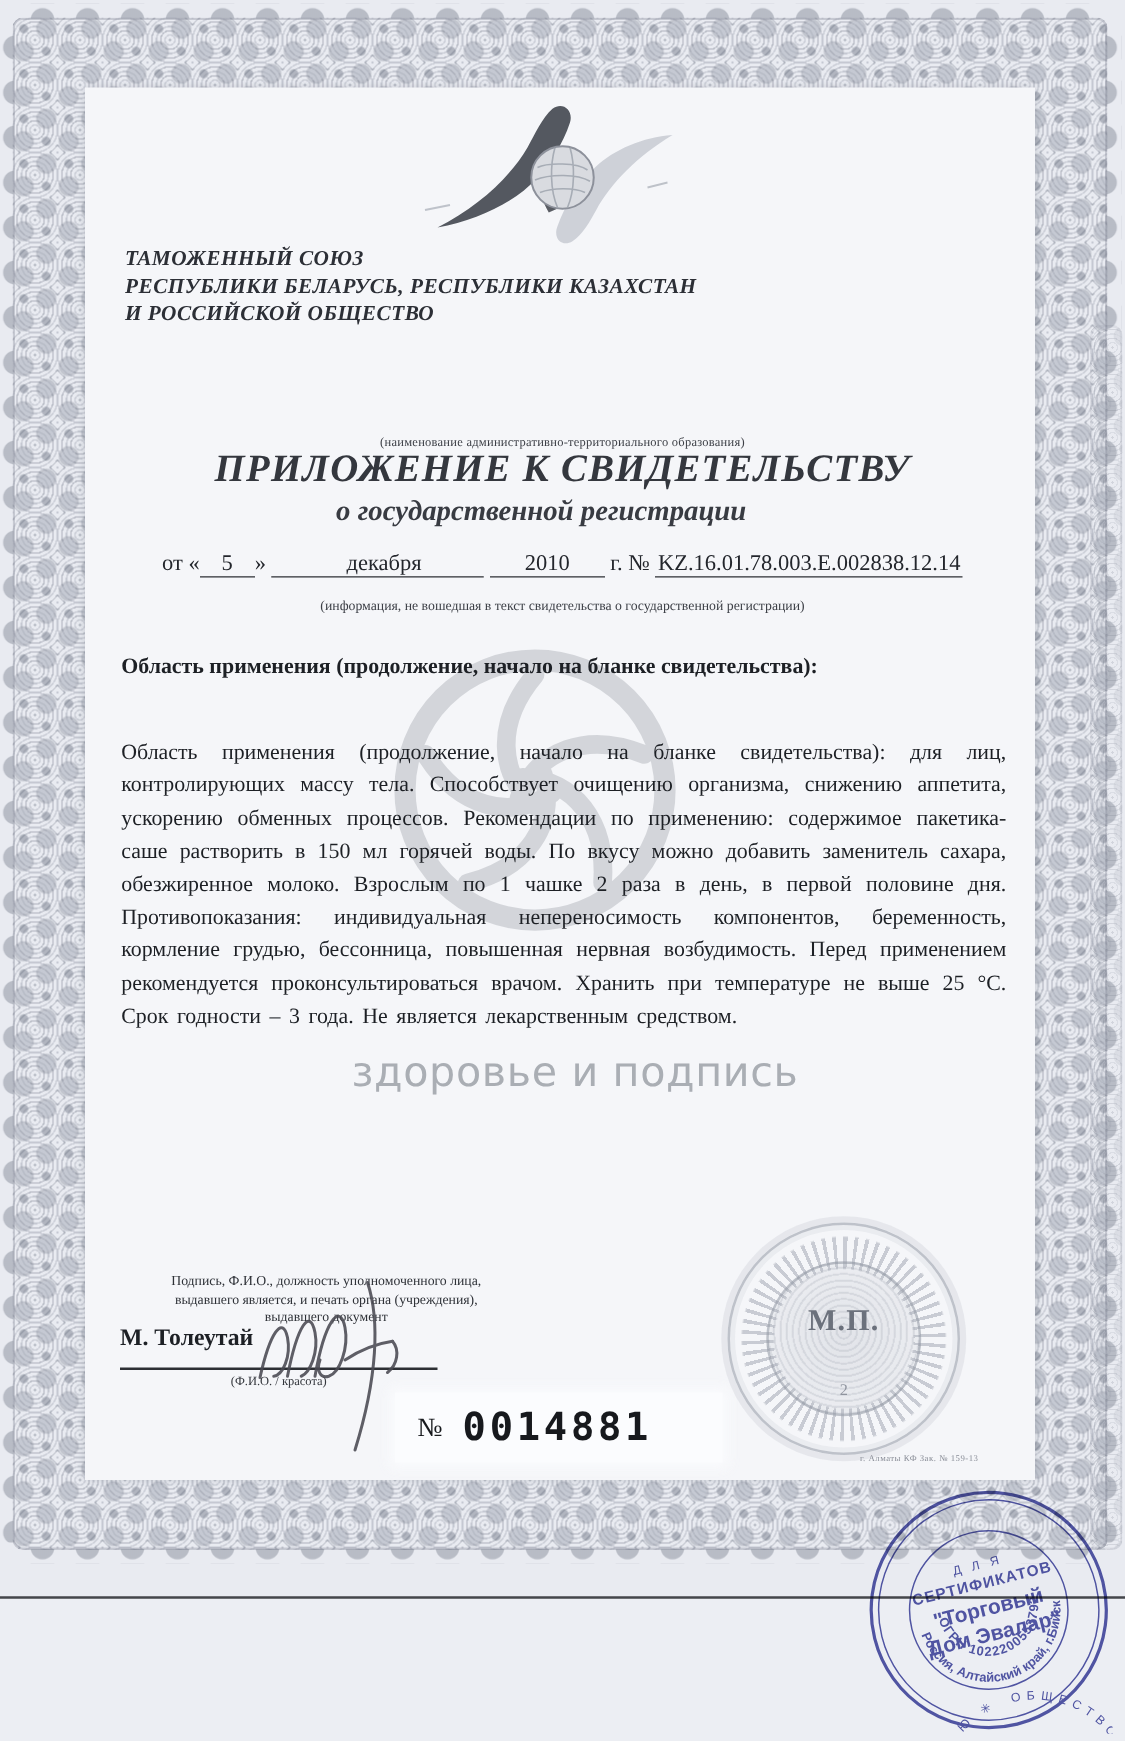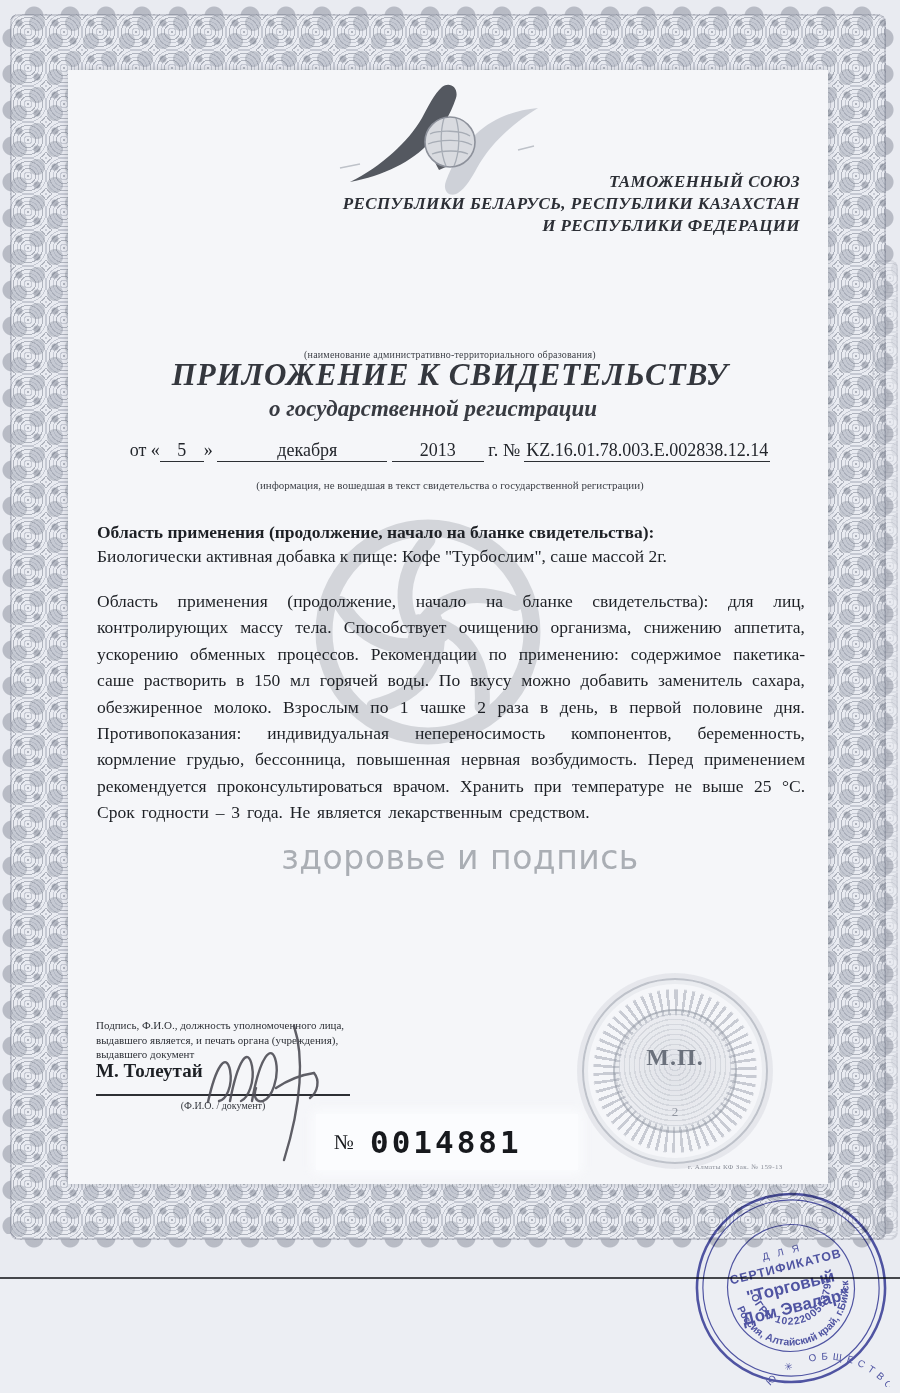--- a/index.html
+++ b/index.html
@@ -31,21 +31,21 @@
   .scallop.right{top:6px;bottom:6px;right:-11px;width:12px;
     background:radial-gradient(circle 11px at -1px 18px, rgba(128,134,148,.55) 0 9px, transparent 10px);background-size:12px 36px;}
   .panel{
     position:absolute;left:58px;top:56px;right:58px;bottom:56px;
     background:#f5f6f9;box-shadow:0 0 7px rgba(90,96,112,.28);
   }
   .edge-strip{position:absolute;left:872px;top:260px;width:26px;height:980px;opacity:.4;}
 
   
   .emblem{position:absolute;left:338px;top:84px;width:212px;height:112px;}
-  .org-lines{position:absolute;left:100px;top:171px;width:700px;text-align:right;
+  .org-lines{position:absolute;left:100px;top:196px;width:700px;text-align:left;
     font-weight:bold;font-style:italic;font-size:17px;line-height:22px;color:#2c2f36;letter-spacing:.4px;}
 
   .caption-s{position:absolute;left:100px;width:700px;text-align:center;color:#3c3f46;}
   .cap1{top:349px;font-size:10px;letter-spacing:.2px;}
   .cap2{top:479px;font-size:11px;}
 
   .doc-title{position:absolute;left:60px;top:357px;width:780px;text-align:center;
     font-weight:bold;font-style:italic;font-size:31px;letter-spacing:1px;color:#34373e;}
   .doc-subtitle{position:absolute;left:43px;top:396px;width:780px;text-align:center;
     font-weight:bold;font-style:italic;font-size:23px;color:#383b42;}
@@ -66,21 +66,21 @@
 
   
   .wm-logo{position:absolute;left:298px;top:502px;width:260px;height:260px;opacity:.30;}
   .wm-text{position:absolute;left:110px;top:722px;width:700px;text-align:center;
     font-family:"DejaVu Sans",sans-serif;font-weight:bold;font-size:106px;letter-spacing:-3px;
     color:#8e939b;opacity:.62;}
   .wm-tag{position:absolute;left:110px;top:838px;width:700px;text-align:center;
     font-family:"DejaVu Sans",sans-serif;font-size:33px;letter-spacing:.5px;color:#9da2a9;opacity:.85;}
 
   
-  .sig-cap{position:absolute;left:96px;top:1018px;width:330px;font-size:11px;line-height:14.5px;color:#2e3137;}
+  .sig-cap{position:absolute;left:96px;top:1018px;width:330px;font-size:11px;line-height:14.5px;color:#2e3137;text-align:center;}
   .sig-name{position:absolute;left:96px;top:1060px;font-size:19px;font-weight:bold;color:#1d2025;}
   .sig-rule{position:absolute;left:96px;top:1094px;width:254px;height:1.5px;background:#2d2f34;}
   .sig-under{position:absolute;left:96px;top:1100px;width:254px;text-align:center;font-size:10px;color:#33363c;}
   .sig-svg{position:absolute;left:196px;top:1018px;width:170px;height:150px;}
 
   
   .num-patch{position:absolute;left:316px;top:1114px;width:262px;height:56px;background:#fbfcfe;
     box-shadow:0 0 10px 4px rgba(251,252,254,.9);display:flex;align-items:center;}
   .num-label{font-size:21px;margin-left:18px;color:#17191d;}
   .num-value{font-family:"DejaVu Sans Mono",monospace;font-weight:bold;font-size:31px;
@@ -131,31 +131,31 @@
     <path d="M92 55 C96 66 101 74 110 82 L101 86 C95 75 92 65 89 58 Z" fill="#3e424a" opacity="0.85"></path>
     <path d="M200 24 C172 41 151 62 139 84 C134 93 128 104 120 109 C112 114 104 107 108 97 C114 80 124 64 138 50 C154 35 176 26 200 24 Z" fill="#c7cad2" opacity="0.85"></path>
     <circle cx="112" cy="58" r="25" fill="#d9dbe0" stroke="#8d919b" stroke-width="1.6"></circle>
     <path d="M92 50 C100 46 124 46 132 52 M90 60 C102 55 124 55 134 61 M94 70 C104 66 122 66 130 70 M106 34 C102 48 102 68 108 82 M118 34 C122 48 122 68 116 82" stroke="#9aa0aa" stroke-width="1.3" fill="none" opacity="0.8"></path>
     <path d="M2 84 L22 80 M180 66 L196 62" stroke="#9aa0aa" stroke-width="1.5" opacity="0.6"></path>
   </svg>
 
   <div class="org-lines">
     <div>ТАМОЖЕННЫЙ СОЮЗ</div>
     <div>РЕСПУБЛИКИ БЕЛАРУСЬ, РЕСПУБЛИКИ КАЗАХСТАН</div>
-    <div>И РЕСПУБЛИКИ ФЕДЕРАЦИИ</div>
+    <div>И РОССИЙСКОЙ ОБЩЕСТВО</div>
   </div>
 
   <div class="caption-s cap1">(наименование административно-территориального образования)</div>
   <div class="doc-title">ПРИЛОЖЕНИЕ К СВИДЕТЕЛЬСТВУ</div>
   <div class="doc-subtitle">о государственной регистрации</div>
 
   <div class="date-line">
     <span>от «</span><span class="u u-day">5</span><span>»</span>
     <span class="u u-month">декабря</span>
-    <span class="u u-year">2013</span>
+    <span class="u u-year">2010</span>
     <span>г.</span>
     <span>№</span>
     <span class="u u-num">KZ.16.01.78.003.Е.002838.12.14</span>
   </div>
   <div class="caption-s cap2">(информация, не вошедшая в текст свидетельства о государственной регистрации)</div>
 
   <svg class="wm-logo" viewBox="0 0 260 260">
     <g stroke="#878c95" fill="none" stroke-linecap="round">
       <circle cx="130" cy="130" r="104" stroke-width="17"></circle>
       <g transform="translate(130,130)">
@@ -163,34 +163,33 @@
         <path d="M0,-92 C-32,-54 -30,-12 2,14" stroke-width="15" transform="rotate(72)"></path>
         <path d="M0,-92 C-32,-54 -30,-12 2,14" stroke-width="15" transform="rotate(144)"></path>
         <path d="M0,-92 C-32,-54 -30,-12 2,14" stroke-width="15" transform="rotate(216)"></path>
         <path d="M0,-92 C-32,-54 -30,-12 2,14" stroke-width="15" transform="rotate(288)"></path>
       </g>
     </g>
   </svg>
 
   <div class="body-heading">
     <span class="b">Область применения (продолжение, начало на бланке свидетельства):</span><br>
-    <span>Биологически активная добавка к пище: Кофе "Турбослим", саше массой 2г.</span>
   </div>
   <div class="body-par">Область применения (продолжение, начало на бланке свидетельства): для лиц, контролирующих массу тела. Способствует очищению организма, снижению аппетита, ускорению обменных процессов. Рекомендации по применению: содержимое пакетика-саше растворить в 150 мл горячей воды. По вкусу можно добавить заменитель сахара, обезжиренное молоко. Взрослым по 1 чашке 2 раза в день, в первой половине дня. Противопоказания: индивидуальная непереносимость компонентов, беременность, кормление грудью, бессонница, повышенная нервная возбудимость. Перед применением рекомендуется проконсультироваться врачом. Хранить при температуре не выше 25 °С. Срок годности – 3 года. Не является лекарственным средством.</div>
 
   <div class="wm-tag">здоровье и подпись</div>
 
   <div class="sig-cap">
     <div>Подпись, Ф.И.О.,  должность уполномоченного лица,</div>
     <div>выдавшего является, и печать органа (учреждения),</div>
     <div>выдавшего документ</div>
   </div>
   <div class="sig-name">М. Толеутай</div>
   <div class="sig-rule"></div>
-  <div class="sig-under">(Ф.И.О. / документ)</div>
+  <div class="sig-under">(Ф.И.О. / красота)</div>
   <svg class="sig-svg" viewBox="0 0 170 150">
     <g stroke="#4a4a52" stroke-width="2.4" fill="none" opacity="0.88" stroke-linecap="round">
       <path d="M12 84 C20 48 30 34 34 52 C37 68 30 82 23 83"></path>
       <path d="M34 83 C42 42 52 28 56 48 C59 64 52 80 45 83"></path>
       <path d="M56 83 C64 38 76 24 80 44 C83 60 76 80 67 83 C60 85 57 78 60 70"></path>
       <path d="M80 70 C92 62 104 57 118 55"></path>
       <path d="M98 8 C108 38 106 84 88 142"></path>
       <path d="M118 55 C124 62 122 74 114 80"></path>
     </g>
   </svg>

